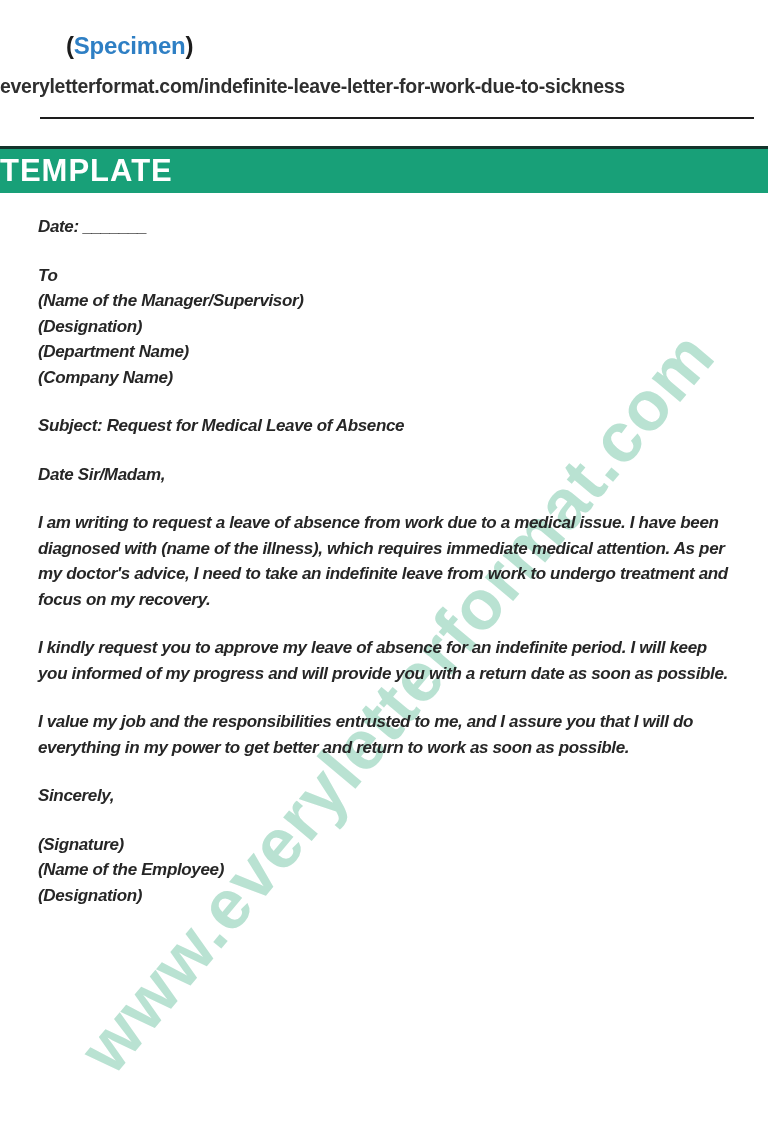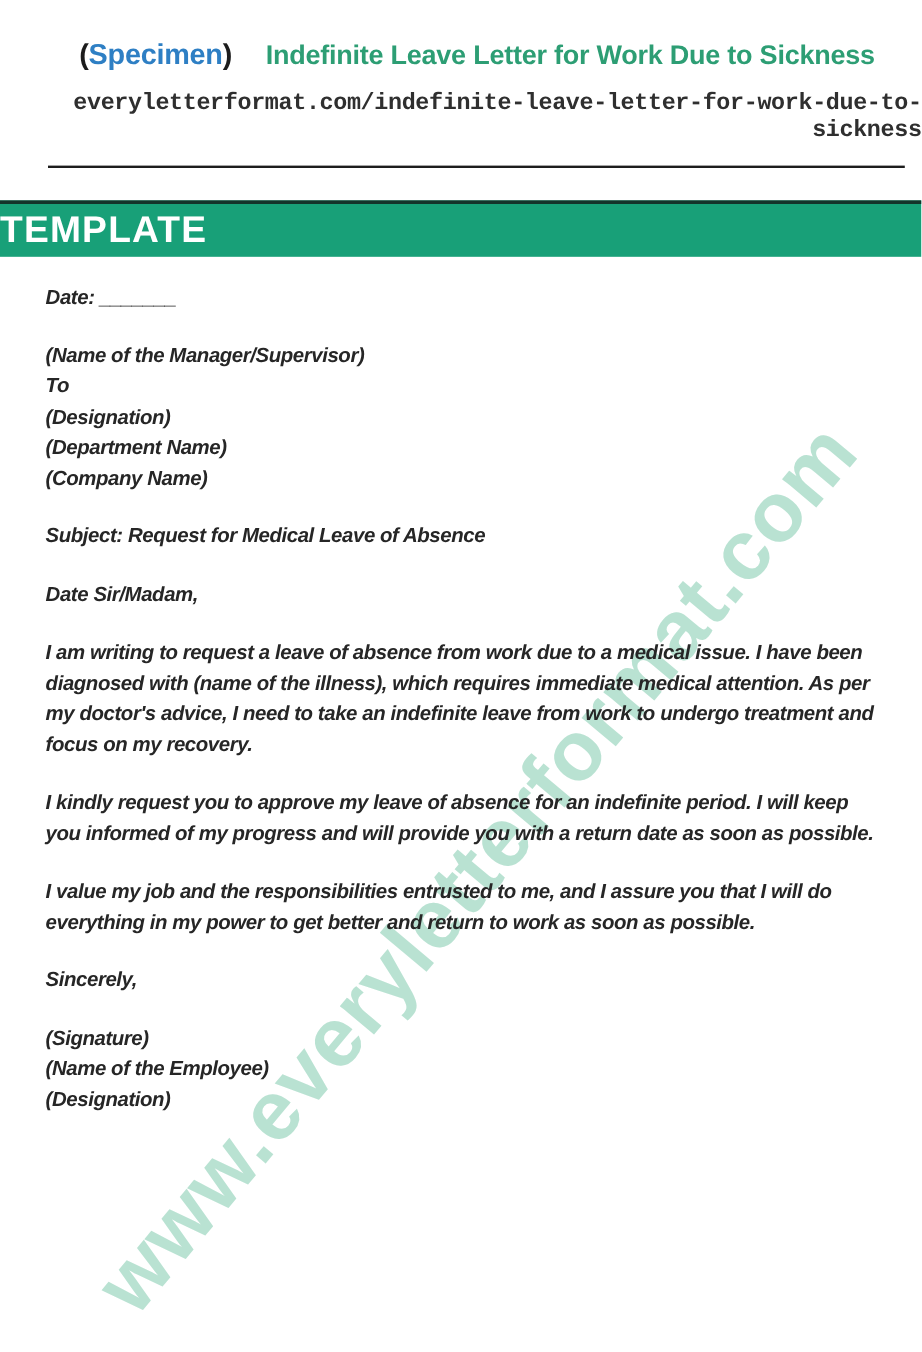--- a/index.html
+++ b/index.html
@@ -37,26 +37,25 @@
   }
   .specimen .inner { color: var(--specimen-blue); }
   .page-title {
     font-size: 22.5px;
     font-weight: 700;
     color: var(--title-green);
     letter-spacing: -0.2px;
   }
   .url-line {
     margin-top: 15px;
-    text-align: right;
+    text-align: left;
     font-size: 19.5px;
     font-weight: 700;
     color: #2f2f2f;
     letter-spacing: -0.3px;
-    font-family: Liberation Mono, monospace;
   }
   .rule {
     border: none;
     border-top: 2.5px solid #1d1d1d;
     margin: 19px 14px 0 40px;
   }
   
   .banner {
     margin-top: 27px;
     height: 47px;
@@ -104,39 +103,38 @@
   }
 </style>
 </head>
 <body>
 
 <div class="page">
 
   <header>
     <div class="title-row">
       <span class="specimen"><span>(</span><span class="inner">Specimen</span><span>)</span></span>
-      <h1 class="page-title">Indefinite Leave Letter for Work Due to Sickness</h1>
     </div>
     <div class="url-line">everyletterformat.com/indefinite-leave-letter-for-work-due-to-sickness</div>
     <hr class="rule">
   </header>
 
   <div class="banner">
     <span class="banner-label">TEMPLATE</span>
   </div>
 
   <main class="letter">
     <div class="watermark">www.everyletterformat.com</div>
 
     <div class="letter-content">
       <p>Date: _______</p>
 
       <div class="block">
+        <p>To</p>
         <p>(Name of the Manager/Supervisor)</p>
-        <p>To</p>
         <p>(Designation)</p>
         <p>(Department Name)</p>
         <p>(Company Name)</p>
       </div>
 
       <p>Subject: Request for Medical Leave of Absence</p>
 
       <p>Date Sir/Madam,</p>
 
       <p>I am writing to request a leave of absence from work due to a medical issue. I have been diagnosed with (name of the illness), which requires immediate medical attention. As per my doctor's advice, I need to take an indefinite leave from work to undergo treatment and focus on my recovery.</p>

